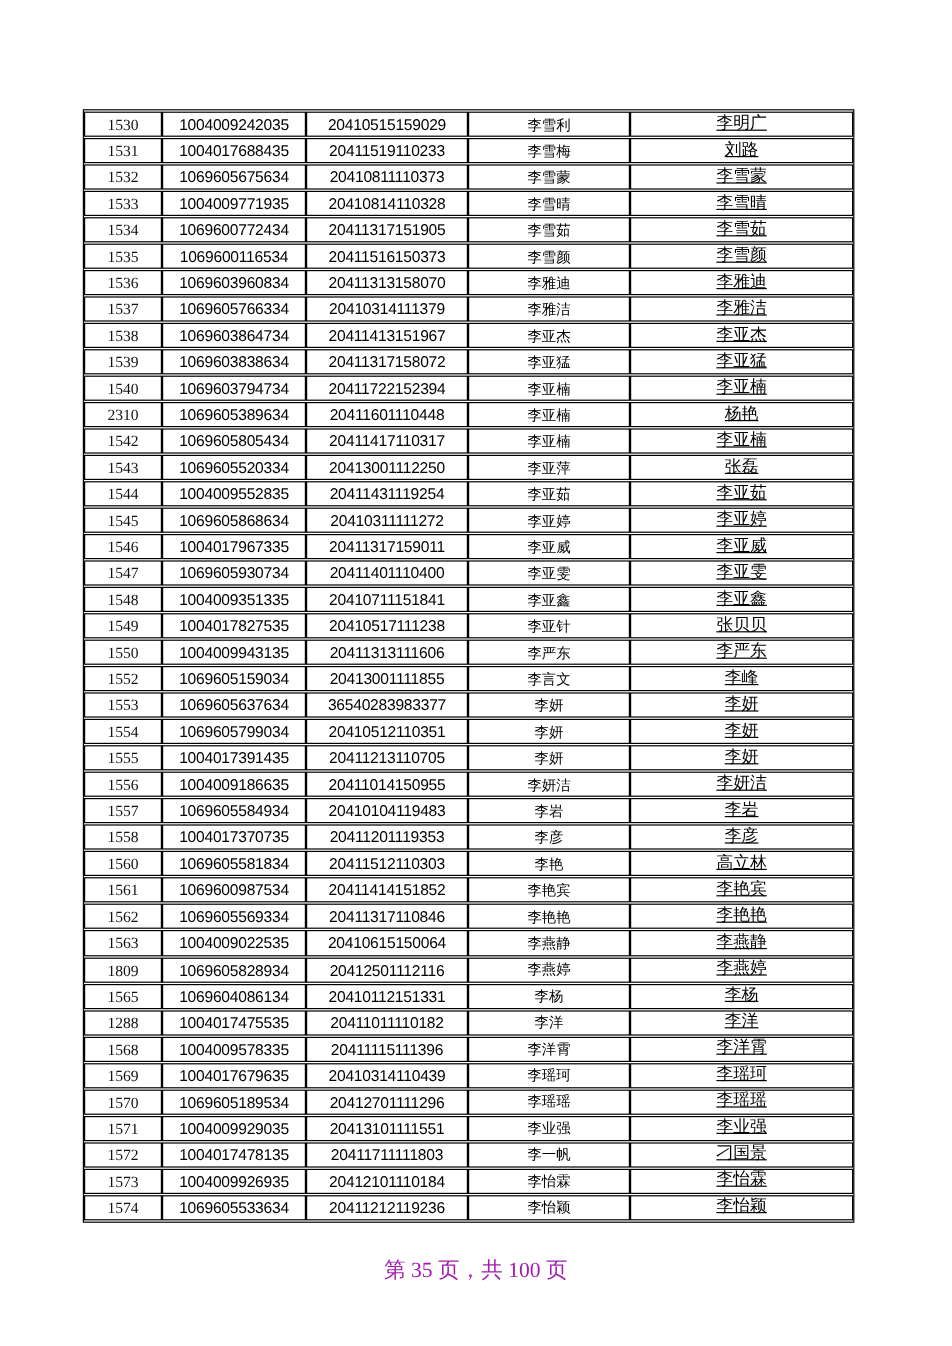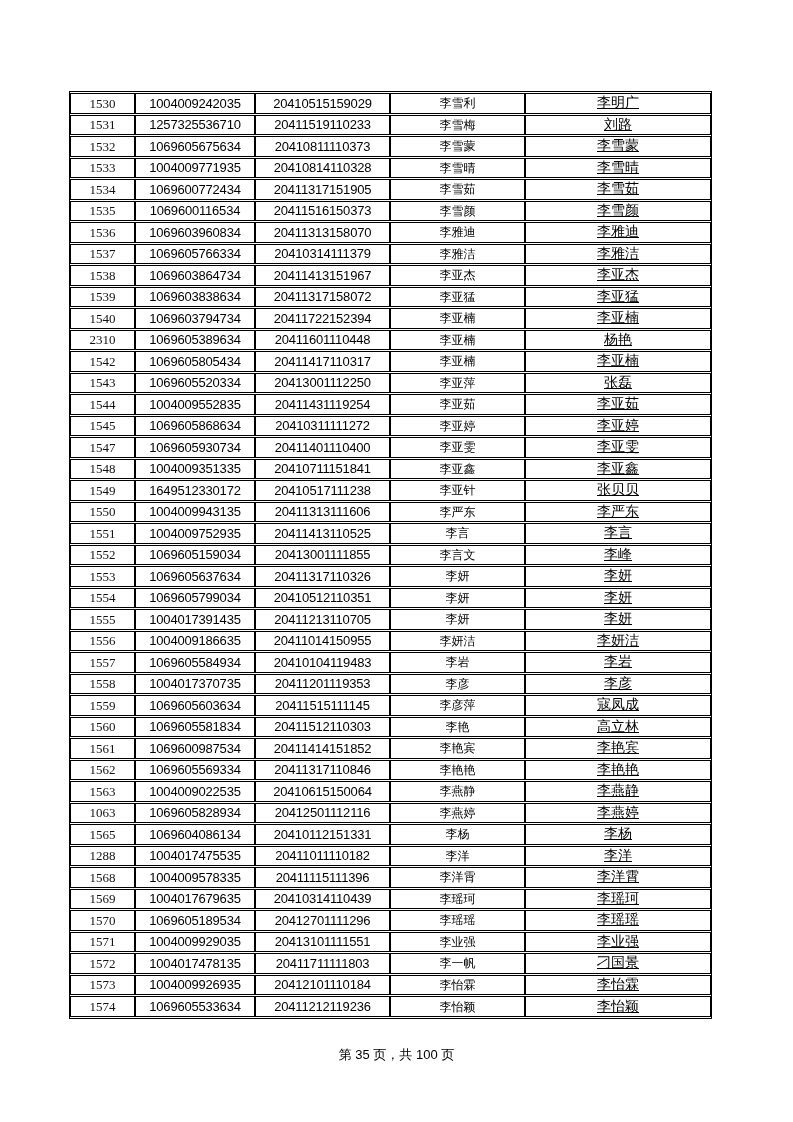--- a/index.html
+++ b/index.html
@@ -61,23 +61,23 @@
     font-family: "Liberation Serif", serif;
     font-size: 14px;
     text-decoration: underline;
   }
   .footer {
     position: absolute;
     left: 0;
     top: 1046px;
     width: 793px;
     text-align: center;
-    font-family: Liberation Sans, sans-serif;
-    font-size: 13px;
-    color: #000000;
+    font-family: Liberation Serif, serif;
+    font-size: 18px;
+    color: #a21caf;
   }
 </style>
 </head>
 <body>
 
 <div class="page">
 
   <table class="roster">
     <colgroup>
       <col style="width:65px">
@@ -89,21 +89,21 @@
     <tbody>
         <tr>
           <td class="seq-cell">1530</td>
           <td class="id1-cell">1004009242035</td>
           <td class="id2-cell">20410515159029</td>
           <td class="name1-cell">李雪利</td>
           <td class="name2-cell">李明广</td>
         </tr>
         <tr>
           <td class="seq-cell">1531</td>
-          <td class="id1-cell">1257325536710</td>
+          <td class="id1-cell">1004017688435</td>
           <td class="id2-cell">20411519110233</td>
           <td class="name1-cell">李雪梅</td>
           <td class="name2-cell">刘路</td>
         </tr>
         <tr>
           <td class="seq-cell">1532</td>
           <td class="id1-cell">1069605675634</td>
           <td class="id2-cell">20410811110373</td>
           <td class="name1-cell">李雪蒙</td>
           <td class="name2-cell">李雪蒙</td>
@@ -193,65 +193,65 @@
           <td class="name2-cell">李亚茹</td>
         </tr>
         <tr>
           <td class="seq-cell">1545</td>
           <td class="id1-cell">1069605868634</td>
           <td class="id2-cell">20410311111272</td>
           <td class="name1-cell">李亚婷</td>
           <td class="name2-cell">李亚婷</td>
         </tr>
         <tr>
+          <td class="seq-cell">1546</td>
+          <td class="id1-cell">1004017967335</td>
+          <td class="id2-cell">20411317159011</td>
+          <td class="name1-cell">李亚威</td>
+          <td class="name2-cell">李亚威</td>
+        </tr>
+        <tr>
           <td class="seq-cell">1547</td>
           <td class="id1-cell">1069605930734</td>
           <td class="id2-cell">20411401110400</td>
           <td class="name1-cell">李亚雯</td>
           <td class="name2-cell">李亚雯</td>
         </tr>
         <tr>
           <td class="seq-cell">1548</td>
           <td class="id1-cell">1004009351335</td>
           <td class="id2-cell">20410711151841</td>
           <td class="name1-cell">李亚鑫</td>
           <td class="name2-cell">李亚鑫</td>
         </tr>
         <tr>
           <td class="seq-cell">1549</td>
-          <td class="id1-cell">1649512330172</td>
+          <td class="id1-cell">1004017827535</td>
           <td class="id2-cell">20410517111238</td>
           <td class="name1-cell">李亚针</td>
           <td class="name2-cell">张贝贝</td>
         </tr>
         <tr>
           <td class="seq-cell">1550</td>
           <td class="id1-cell">1004009943135</td>
           <td class="id2-cell">20411313111606</td>
           <td class="name1-cell">李严东</td>
           <td class="name2-cell">李严东</td>
         </tr>
         <tr>
-          <td class="seq-cell">1551</td>
-          <td class="id1-cell">1004009752935</td>
-          <td class="id2-cell">20411413110525</td>
-          <td class="name1-cell">李言</td>
-          <td class="name2-cell">李言</td>
-        </tr>
-        <tr>
           <td class="seq-cell">1552</td>
           <td class="id1-cell">1069605159034</td>
           <td class="id2-cell">20413001111855</td>
           <td class="name1-cell">李言文</td>
           <td class="name2-cell">李峰</td>
         </tr>
         <tr>
           <td class="seq-cell">1553</td>
           <td class="id1-cell">1069605637634</td>
-          <td class="id2-cell">20411317110326</td>
+          <td class="id2-cell">36540283983377</td>
           <td class="name1-cell">李妍</td>
           <td class="name2-cell">李妍</td>
         </tr>
         <tr>
           <td class="seq-cell">1554</td>
           <td class="id1-cell">1069605799034</td>
           <td class="id2-cell">20410512110351</td>
           <td class="name1-cell">李妍</td>
           <td class="name2-cell">李妍</td>
         </tr>
@@ -277,27 +277,20 @@
           <td class="name2-cell">李岩</td>
         </tr>
         <tr>
           <td class="seq-cell">1558</td>
           <td class="id1-cell">1004017370735</td>
           <td class="id2-cell">20411201119353</td>
           <td class="name1-cell">李彦</td>
           <td class="name2-cell">李彦</td>
         </tr>
         <tr>
-          <td class="seq-cell">1559</td>
-          <td class="id1-cell">1069605603634</td>
-          <td class="id2-cell">20411515111145</td>
-          <td class="name1-cell">李彦萍</td>
-          <td class="name2-cell">寇凤成</td>
-        </tr>
-        <tr>
           <td class="seq-cell">1560</td>
           <td class="id1-cell">1069605581834</td>
           <td class="id2-cell">20411512110303</td>
           <td class="name1-cell">李艳</td>
           <td class="name2-cell">高立林</td>
         </tr>
         <tr>
           <td class="seq-cell">1561</td>
           <td class="id1-cell">1069600987534</td>
           <td class="id2-cell">20411414151852</td>
@@ -312,21 +305,21 @@
           <td class="name2-cell">李艳艳</td>
         </tr>
         <tr>
           <td class="seq-cell">1563</td>
           <td class="id1-cell">1004009022535</td>
           <td class="id2-cell">20410615150064</td>
           <td class="name1-cell">李燕静</td>
           <td class="name2-cell">李燕静</td>
         </tr>
         <tr>
-          <td class="seq-cell">1063</td>
+          <td class="seq-cell">1809</td>
           <td class="id1-cell">1069605828934</td>
           <td class="id2-cell">20412501112116</td>
           <td class="name1-cell">李燕婷</td>
           <td class="name2-cell">李燕婷</td>
         </tr>
         <tr>
           <td class="seq-cell">1565</td>
           <td class="id1-cell">1069604086134</td>
           <td class="id2-cell">20410112151331</td>
           <td class="name1-cell">李杨</td>

